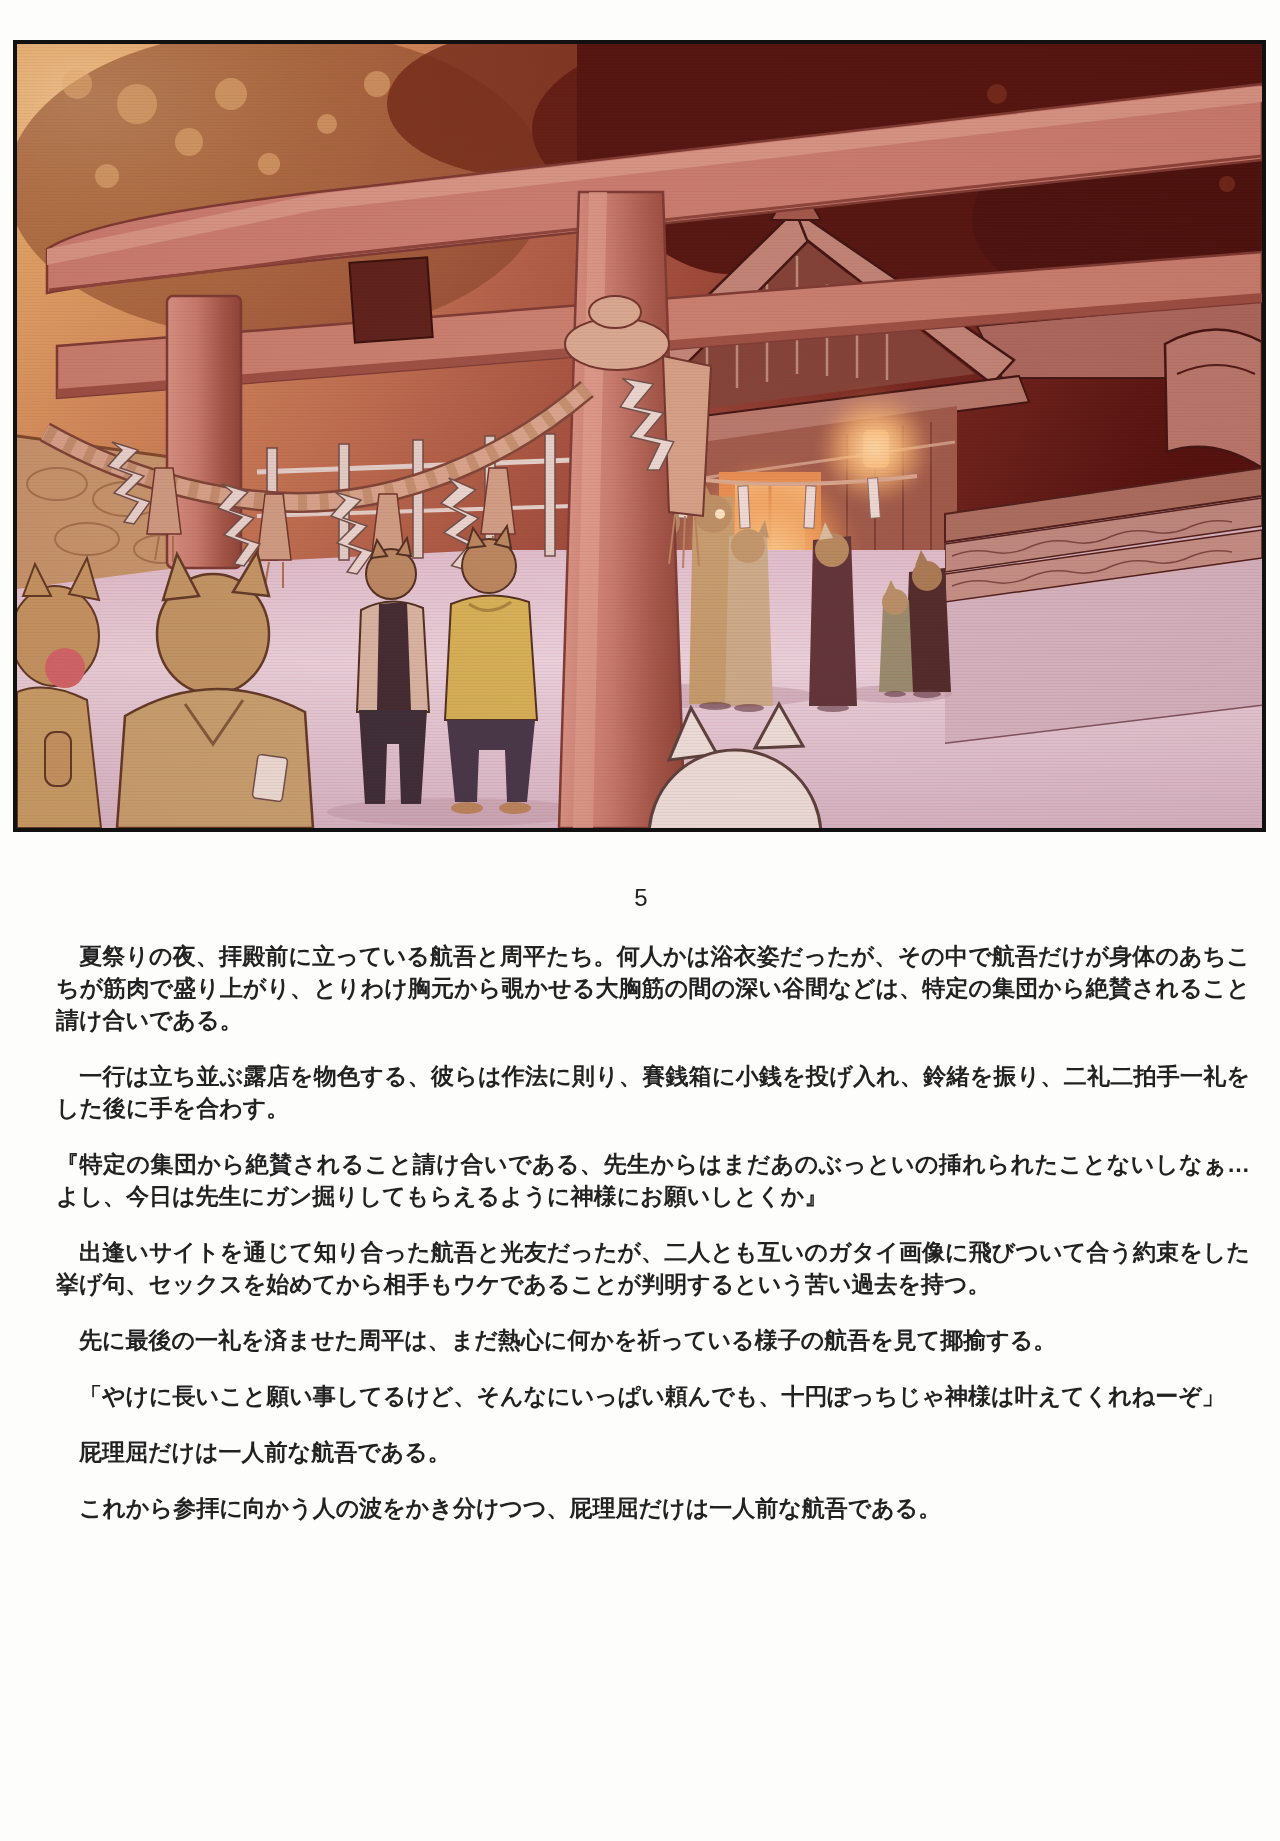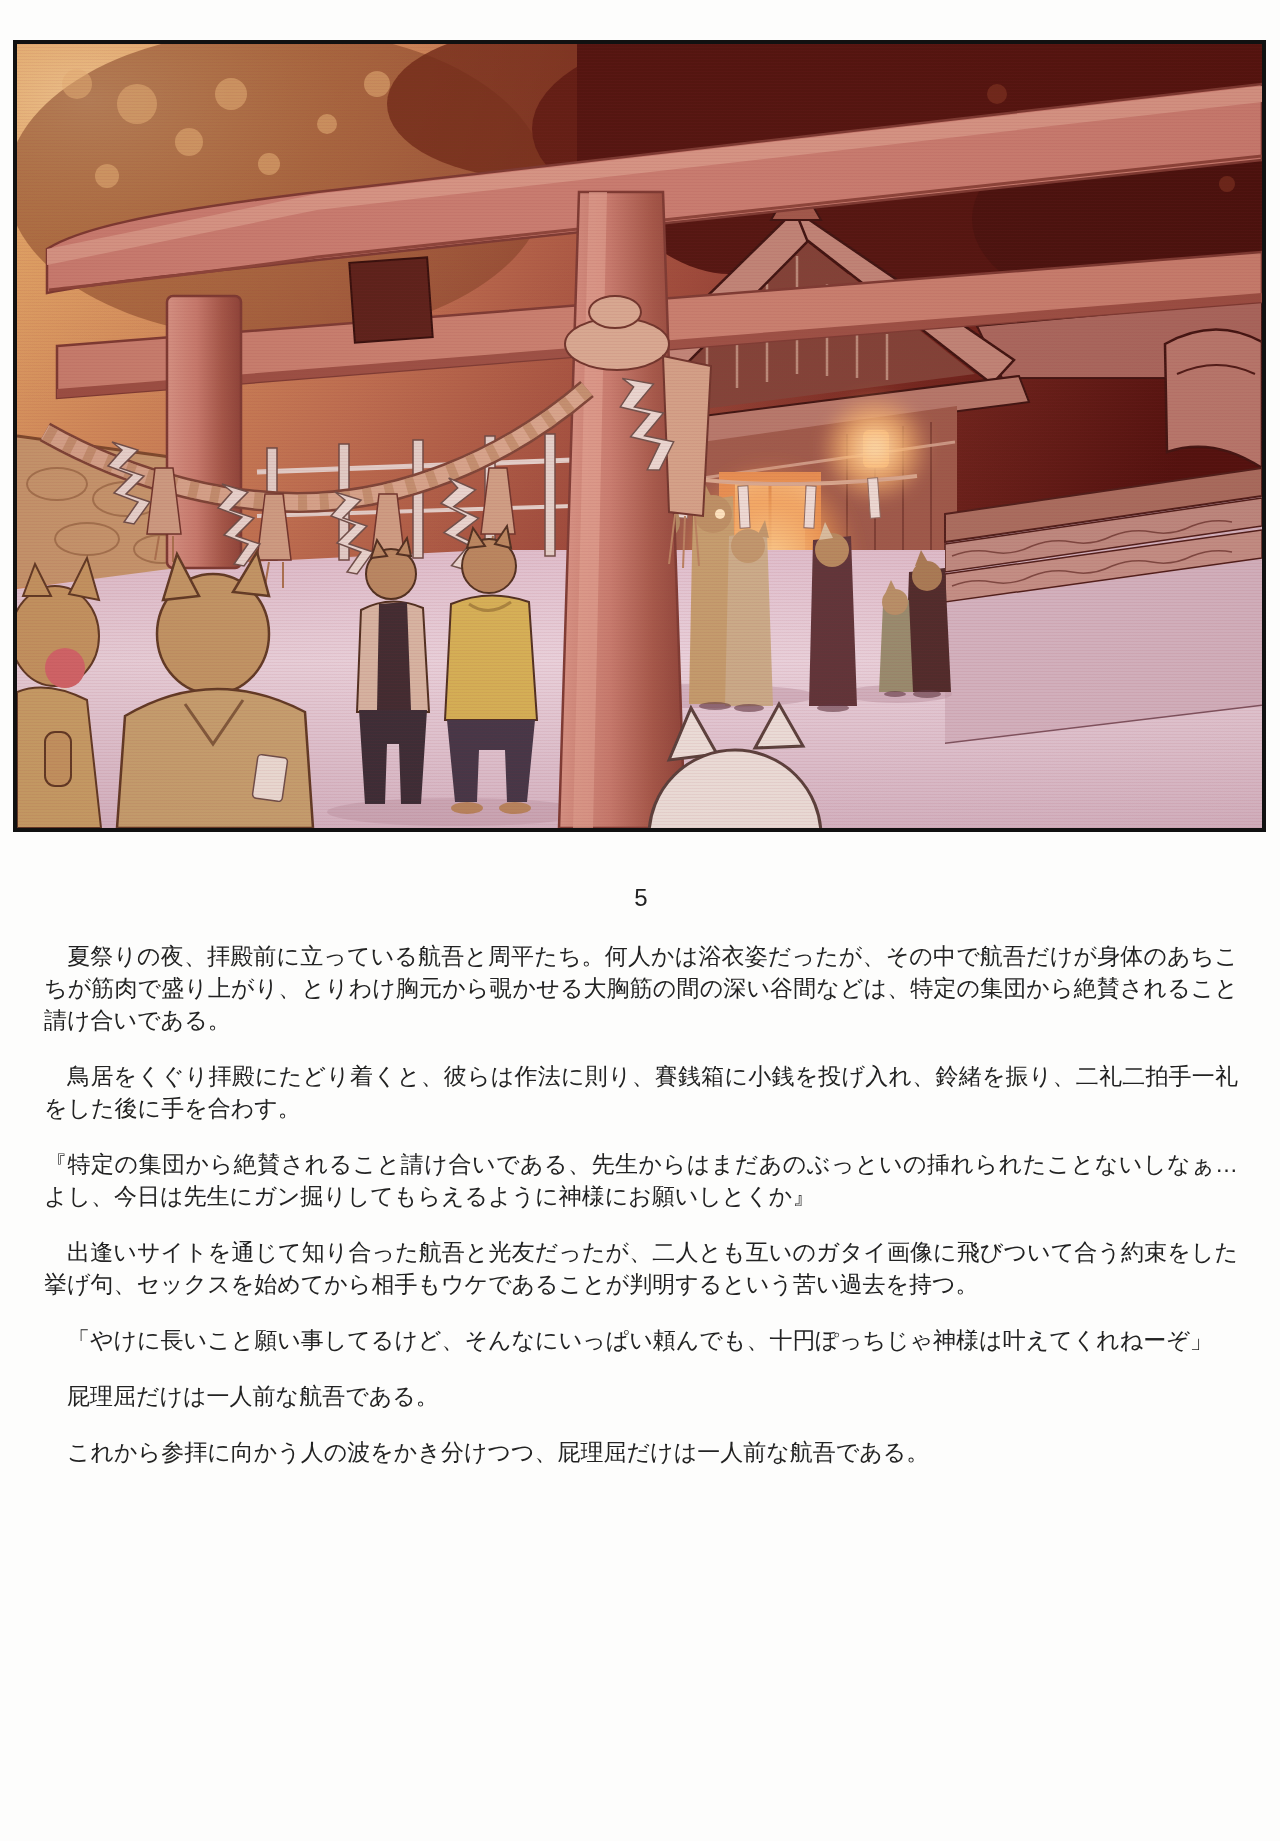--- a/index.html
+++ b/index.html
@@ -18,22 +18,22 @@
     position:absolute;inset:0;pointer-events:none;
     background:
       repeating-linear-gradient(0deg, rgba(150,40,60,.07) 0 1px, rgba(255,255,255,0) 1px 3px),
       radial-gradient(ellipse at 50% 55%, rgba(235,140,160,.06), rgba(120,20,30,.10));
   }
   .page-number{
     position:absolute;left:44px;top:884px;width:1194px;
     text-align:center;font-size:24px;font-weight:500;color:#222;
   }
   .story{
-    position:absolute;left:44px;top:940px;width:1194px;
-    font-size:23px;line-height:32px;font-weight:400;color:#222;
+    position:absolute;left:56px;top:940px;width:1194px;
+    font-size:23px;line-height:32px;font-weight:700;color:#222;
     text-align:justify;
   }
   .story p{margin:0 0 24px 0;}
 </style>
 </head>
 <body>
 
 <div class="illustration">
 <svg viewBox="0 0 1245 784">
   <defs>
@@ -346,19 +346,20 @@
     <circle cx="718" cy="792" r="86" fill="#efe7e0" stroke="#55403a" stroke-width="3"></circle>
   </g>
 </svg>
 <div class="scanlines"></div>
 </div>
 
 <div class="page-number">5</div>
 
 <div class="story">
   <p>　夏祭りの夜、拝殿前に立っている航吾と周平たち。何人かは浴衣姿だったが、その中で航吾だけが身体のあちこちが筋肉で盛り上がり、とりわけ胸元から覗かせる大胸筋の間の深い谷間などは、特定の集団から絶賛されること請け合いである。</p>
-  <p>　鳥居をくぐり拝殿にたどり着くと、彼らは作法に則り、賽銭箱に小銭を投げ入れ、鈴緒を振り、二礼二拍手一礼をした後に手を合わす。</p>
+  <p>　一行は立ち並ぶ露店を物色する、彼らは作法に則り、賽銭箱に小銭を投げ入れ、鈴緒を振り、二礼二拍手一礼をした後に手を合わす。</p>
   <p>『特定の集団から絶賛されること請け合いである、先生からはまだあのぶっといの挿れられたことないしなぁ…　よし、今日は先生にガン掘りしてもらえるように神様にお願いしとくか』</p>
   <p>　出逢いサイトを通じて知り合った航吾と光友だったが、二人とも互いのガタイ画像に飛びついて合う約束をした挙げ句、セックスを始めてから相手もウケであることが判明するという苦い過去を持つ。</p>
+  <p>　先に最後の一礼を済ませた周平は、まだ熱心に何かを祈っている様子の航吾を見て揶揄する。</p>
   <p>　「やけに長いこと願い事してるけど、そんなにいっぱい頼んでも、十円ぽっちじゃ神様は叶えてくれねーぞ」</p>
   <p>　屁理屈だけは一人前な航吾である。</p>
   <p>　これから参拝に向かう人の波をかき分けつつ、屁理屈だけは一人前な航吾である。</p>
 </div>
 
 </body></html>

